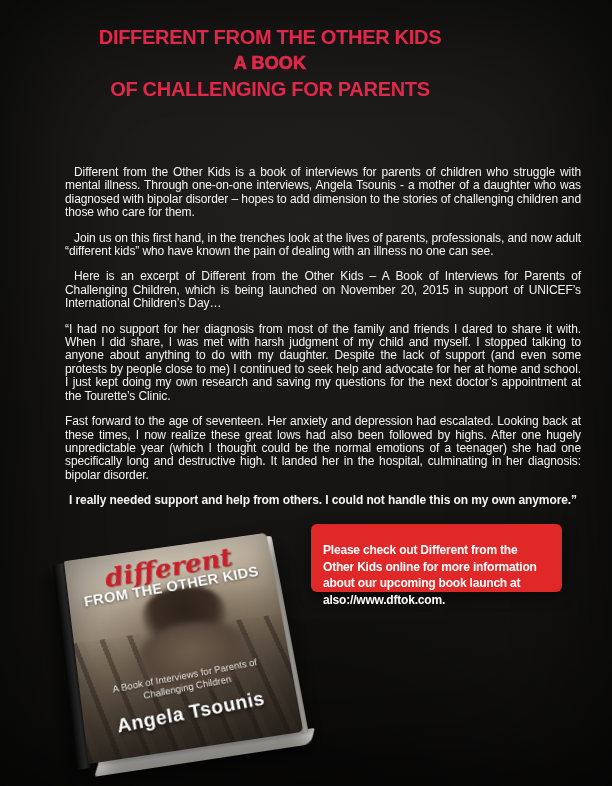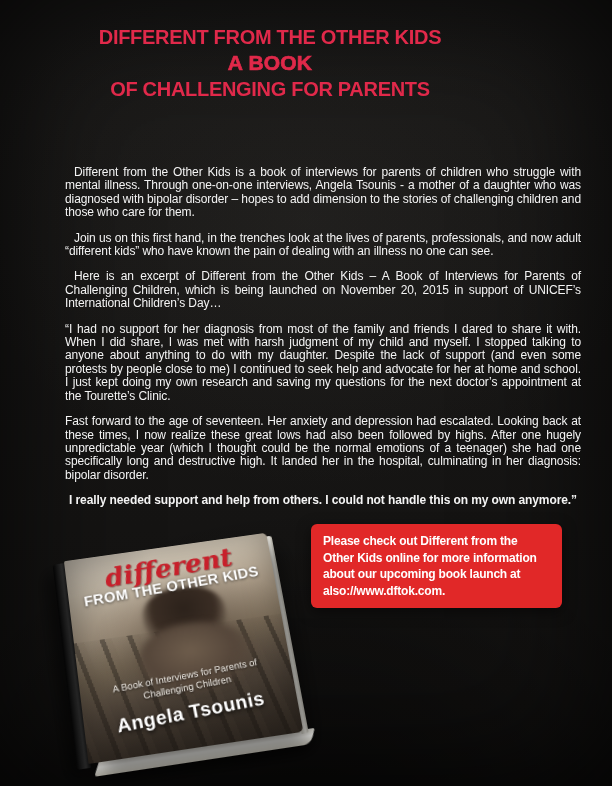--- a/index.html
+++ b/index.html
@@ -20,21 +20,21 @@
   .title-block {
     position: absolute;
     top: 24px;
     left: 0;
     width: 524px;
     text-align: center;
     color: var(--accent-red, #e0294a);
     font-weight: bold;
   }
   .title-line { font-size: 20px; line-height: 26px; letter-spacing: -0.3px; padding-left: 16px; }
-  .title-line.heavy { font-size: 21px; -webkit-text-stroke: 0.7px currentColor; letter-spacing: 0.2px; }
+  .title-line.heavy { font-size: 18px; -webkit-text-stroke: 0.7px currentColor; letter-spacing: 0.2px; }
 
   
   .body-text {
     position: absolute;
     top: 166px;
     left: 45px;
     width: 516px;
     color: var(--body-text, #f4f4f4);
     font-size: 12px;
     line-height: 13.4px;
@@ -45,23 +45,23 @@
   .body-text p { margin: 0 0 12px 0; }
   .body-text p.indent { text-indent: 9px; }
   .body-text p.bold { font-weight: bold; text-align: center; }
 
   
   .promo-box {
     position: absolute;
     left: 311px;
     top: 524px;
     width: 251px;
-    height: 84px;
+    height: 68px;
     box-sizing: border-box;
-    padding: 9px 0 0 12px;
+    padding: 18px 0 0 12px;
     background: var(--promo-red, #e12828);
     border-radius: 6px;
     color: #ffffff;
     font-weight: bold;
     font-size: 12px;
     line-height: 16.5px;
     letter-spacing: -0.2px;
     white-space: nowrap;
     box-shadow: 0 4px 14px rgba(0,0,0,0.5);
   }

